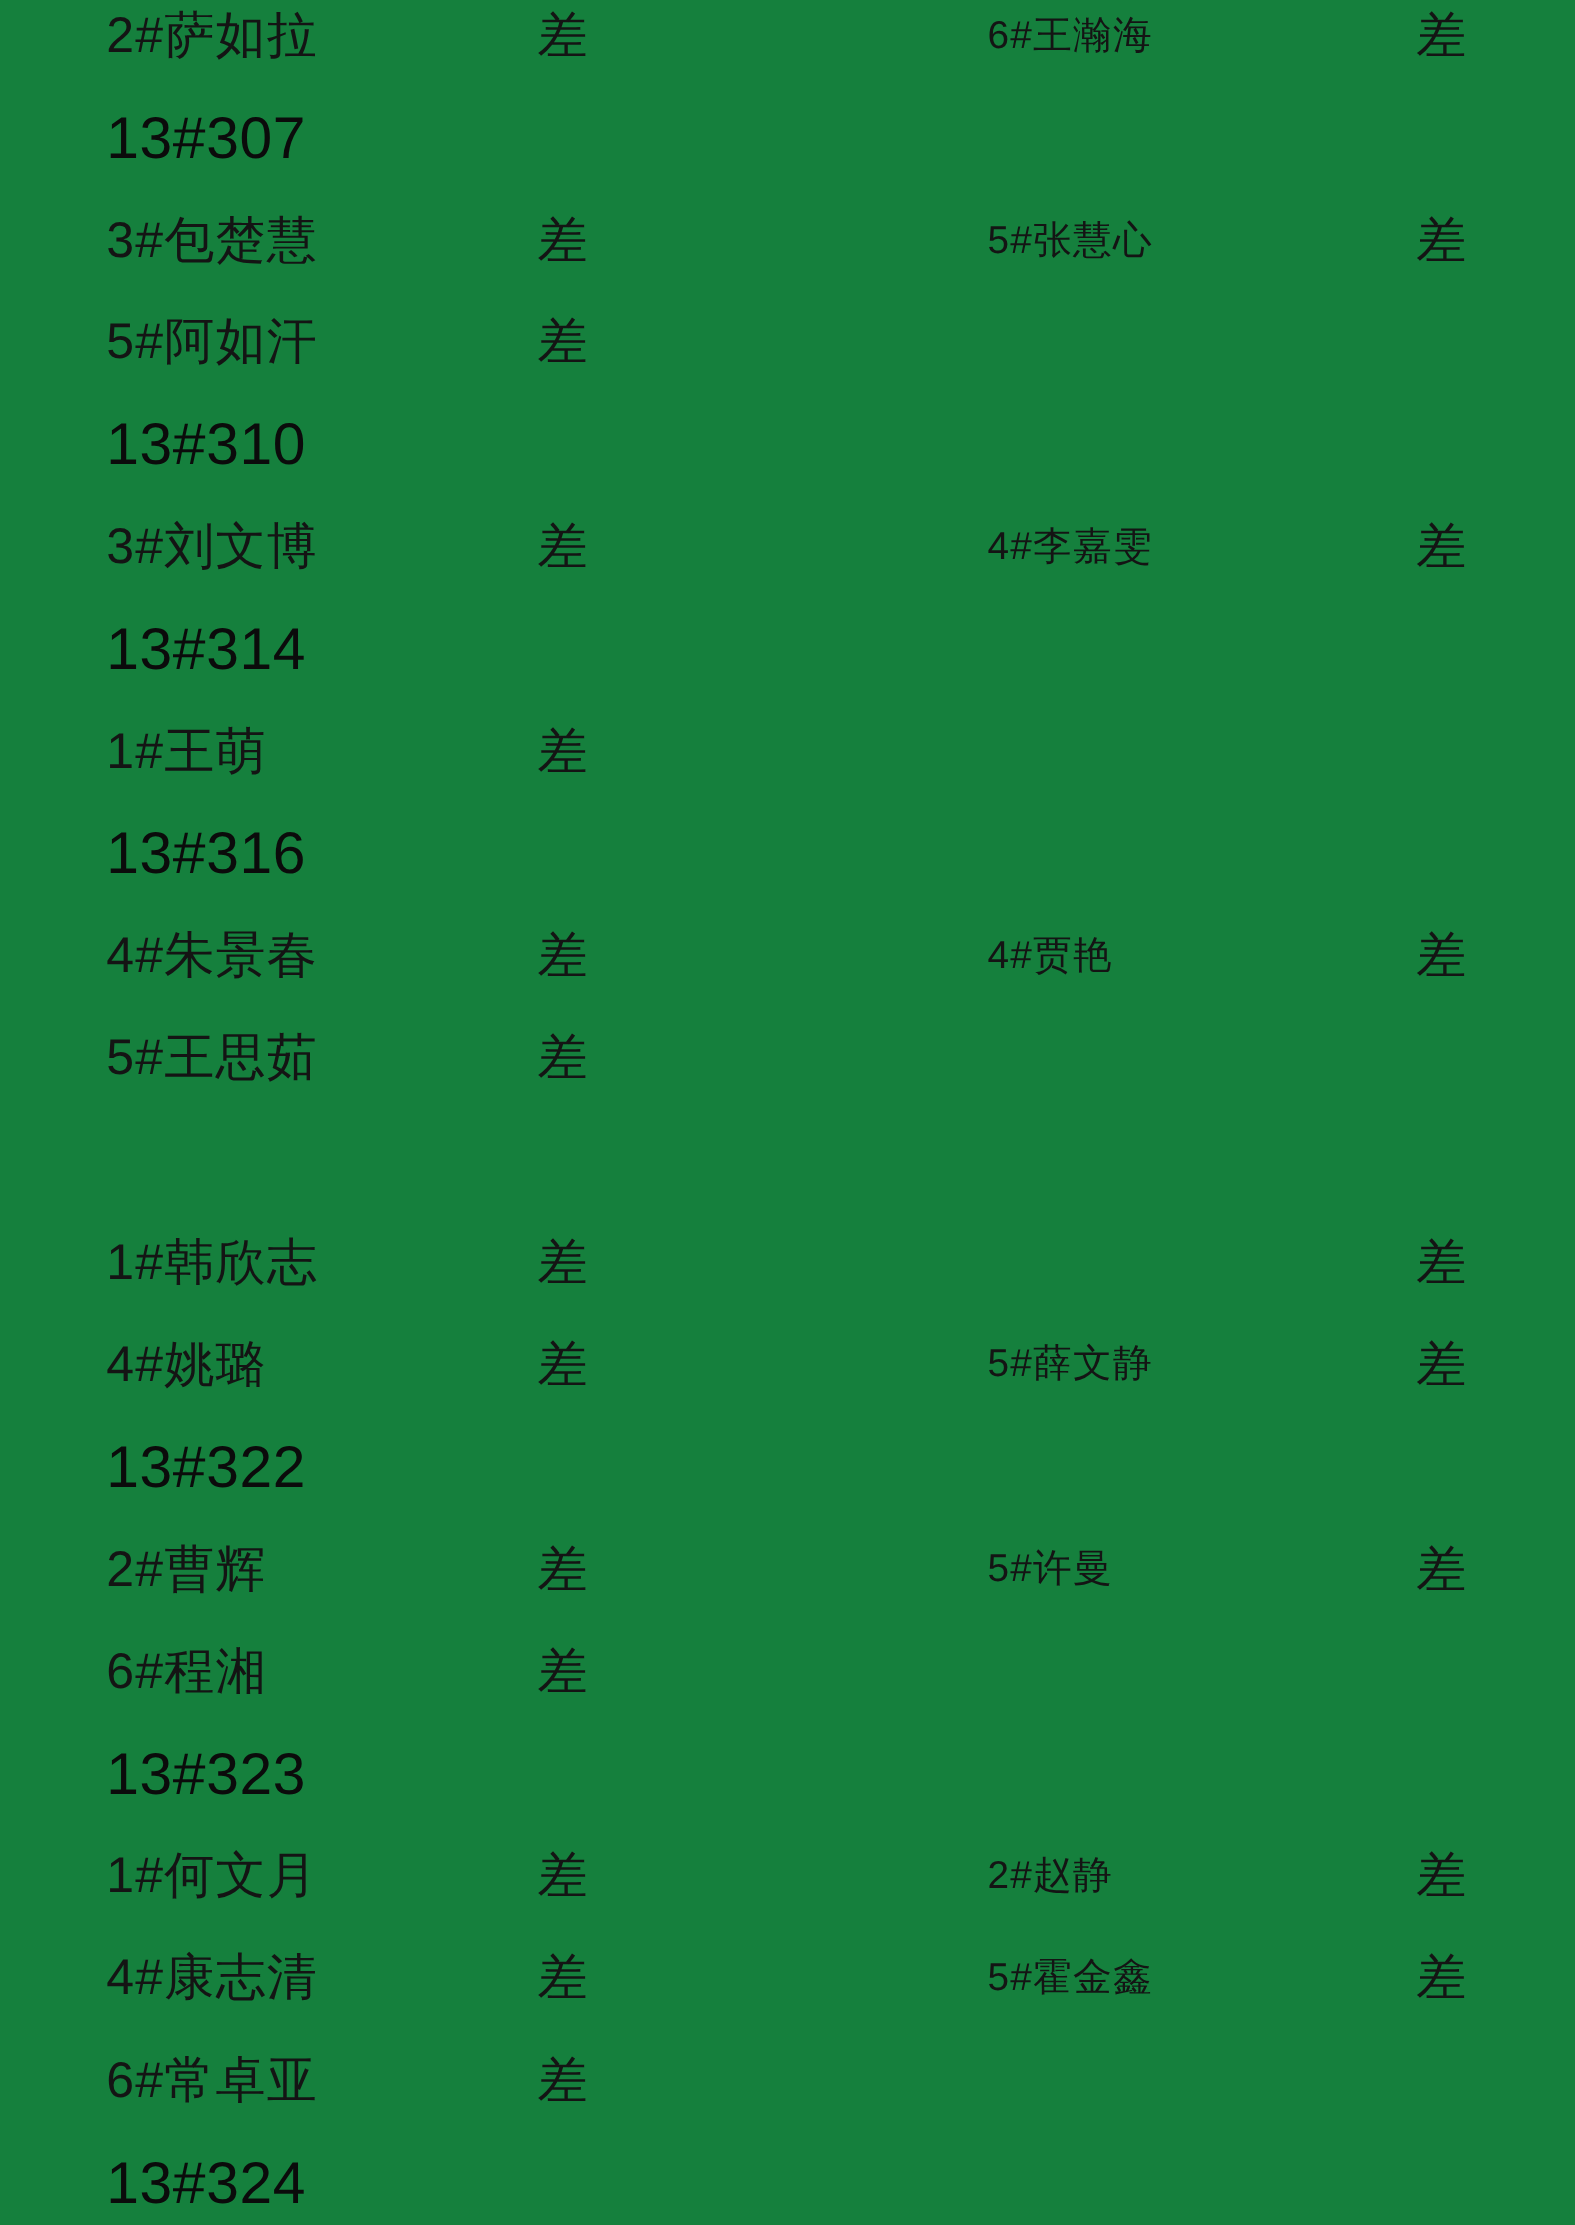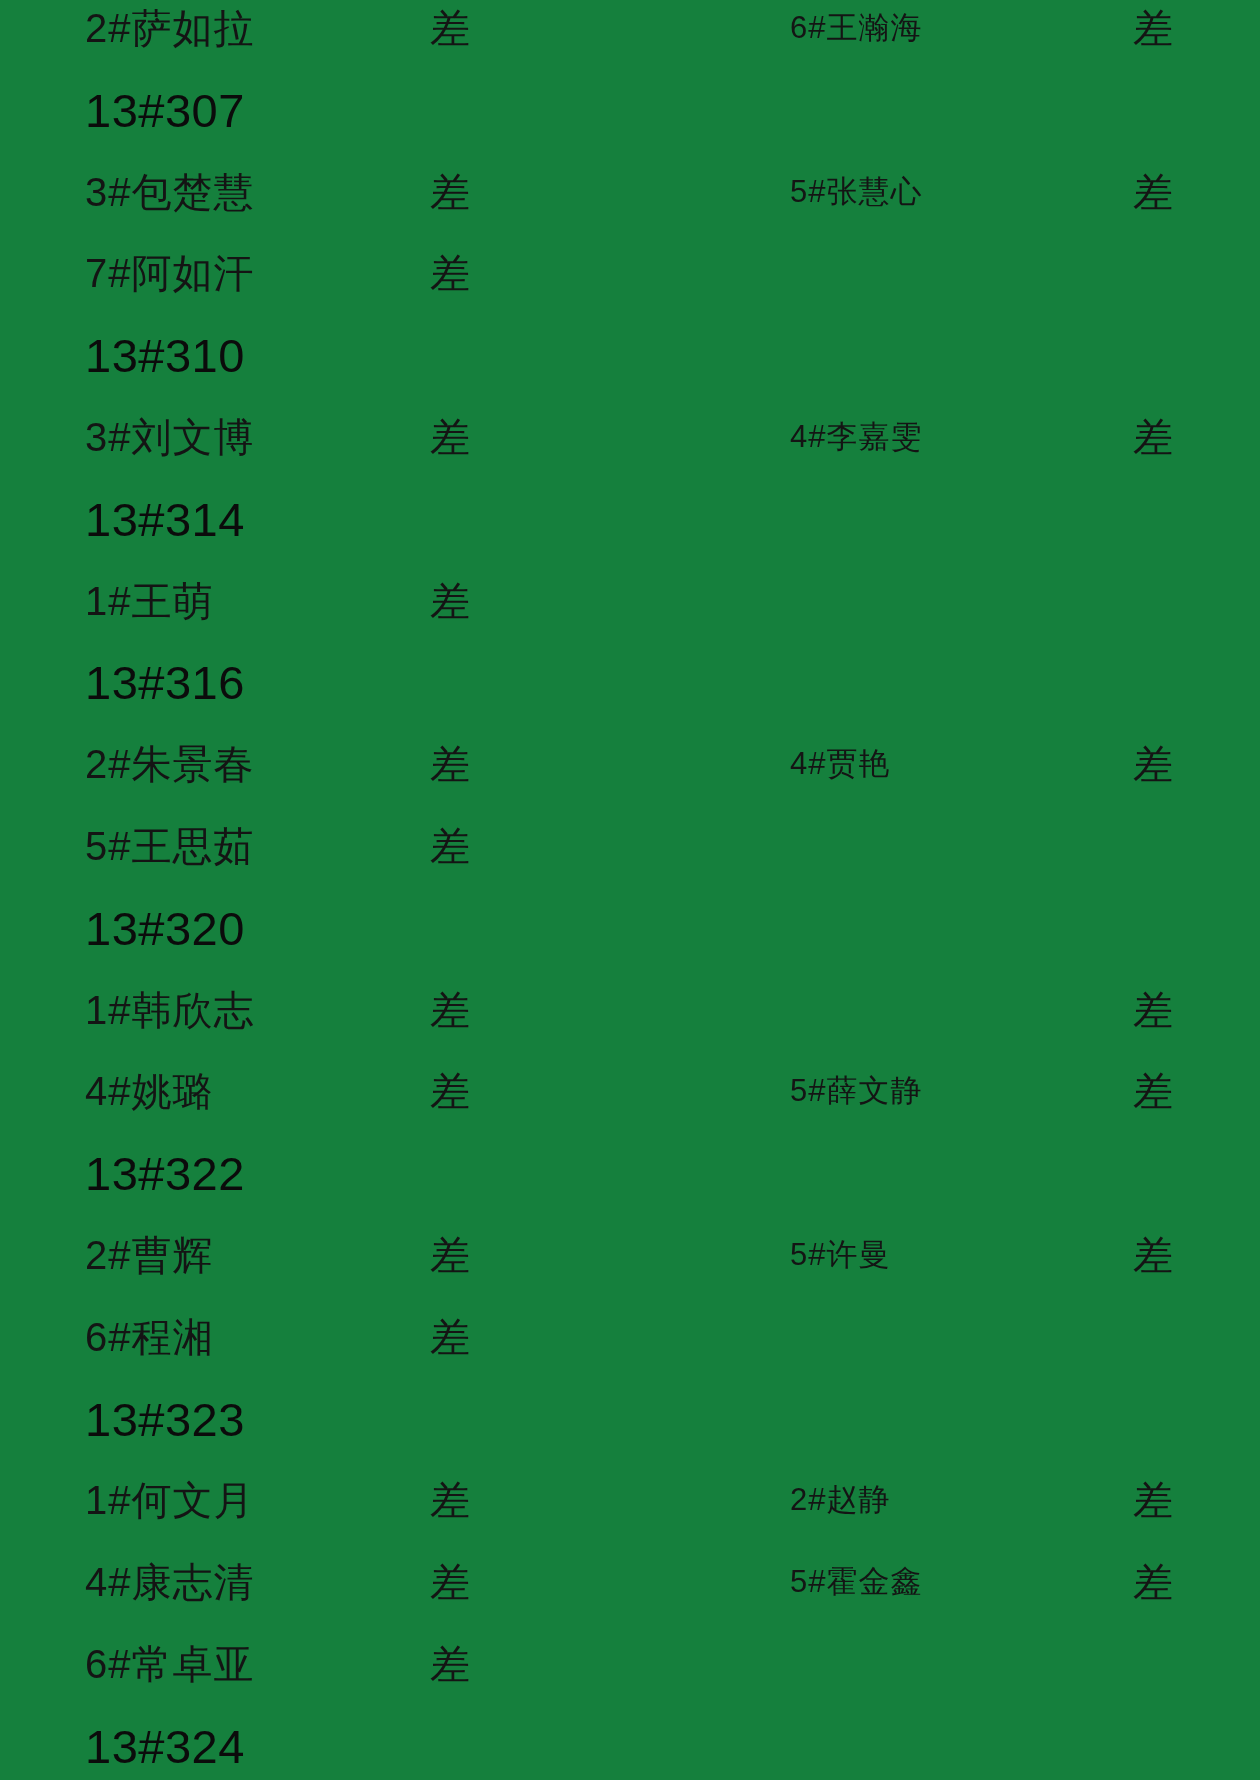--- a/index.html
+++ b/index.html
@@ -80,21 +80,21 @@
   </div>
 
   <div class="row" style="--i:2">
     <span class="name-left">3#包楚慧</span>
     <span class="grade-left">差</span>
     <span class="name-right">5#张慧心</span>
     <span class="grade-right">差</span>
   </div>
 
   <div class="row" style="--i:3">
-    <span class="name-left">7#阿如汗</span>
+    <span class="name-left">5#阿如汗</span>
     <span class="grade-left">差</span>
   </div>
 
   <div class="row" style="--i:4">
     <span class="room-header">13#310</span>
   </div>
 
   <div class="row" style="--i:5">
     <span class="name-left">3#刘文博</span>
     <span class="grade-left">差</span>
@@ -109,34 +109,31 @@
   <div class="row" style="--i:7">
     <span class="name-left">1#王萌</span>
     <span class="grade-left">差</span>
   </div>
 
   <div class="row" style="--i:8">
     <span class="room-header">13#316</span>
   </div>
 
   <div class="row" style="--i:9">
-    <span class="name-left">2#朱景春</span>
+    <span class="name-left">4#朱景春</span>
     <span class="grade-left">差</span>
     <span class="name-right">4#贾艳</span>
     <span class="grade-right">差</span>
   </div>
 
   <div class="row" style="--i:10">
     <span class="name-left">5#王思茹</span>
     <span class="grade-left">差</span>
   </div>
 
-  <div class="row" style="--i:11">
-    <span class="room-header">13#320</span>
-  </div>
 
   <div class="row" style="--i:12">
     <span class="name-left">1#韩欣志</span>
     <span class="grade-left">差</span>
     <span class="grade-right">差</span>
   </div>
 
   <div class="row" style="--i:13">
     <span class="name-left">4#姚璐</span>
     <span class="grade-left">差</span>

